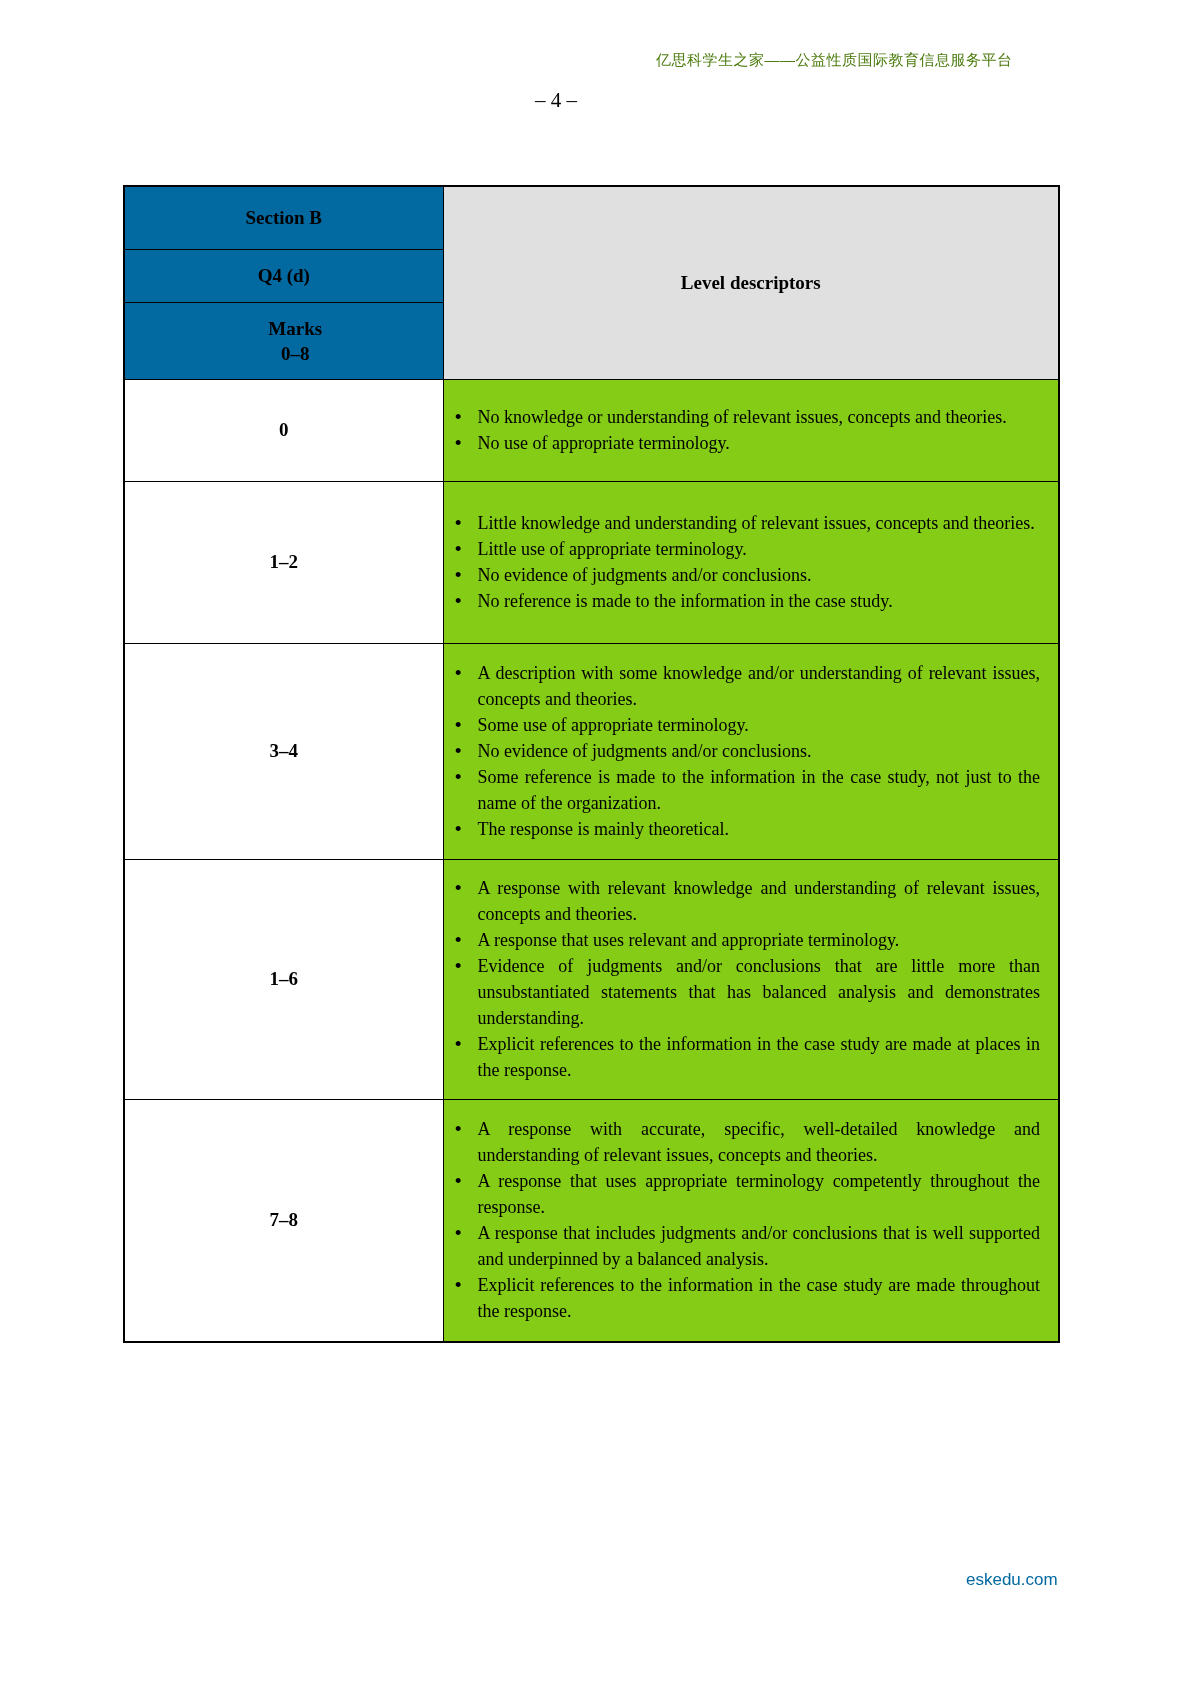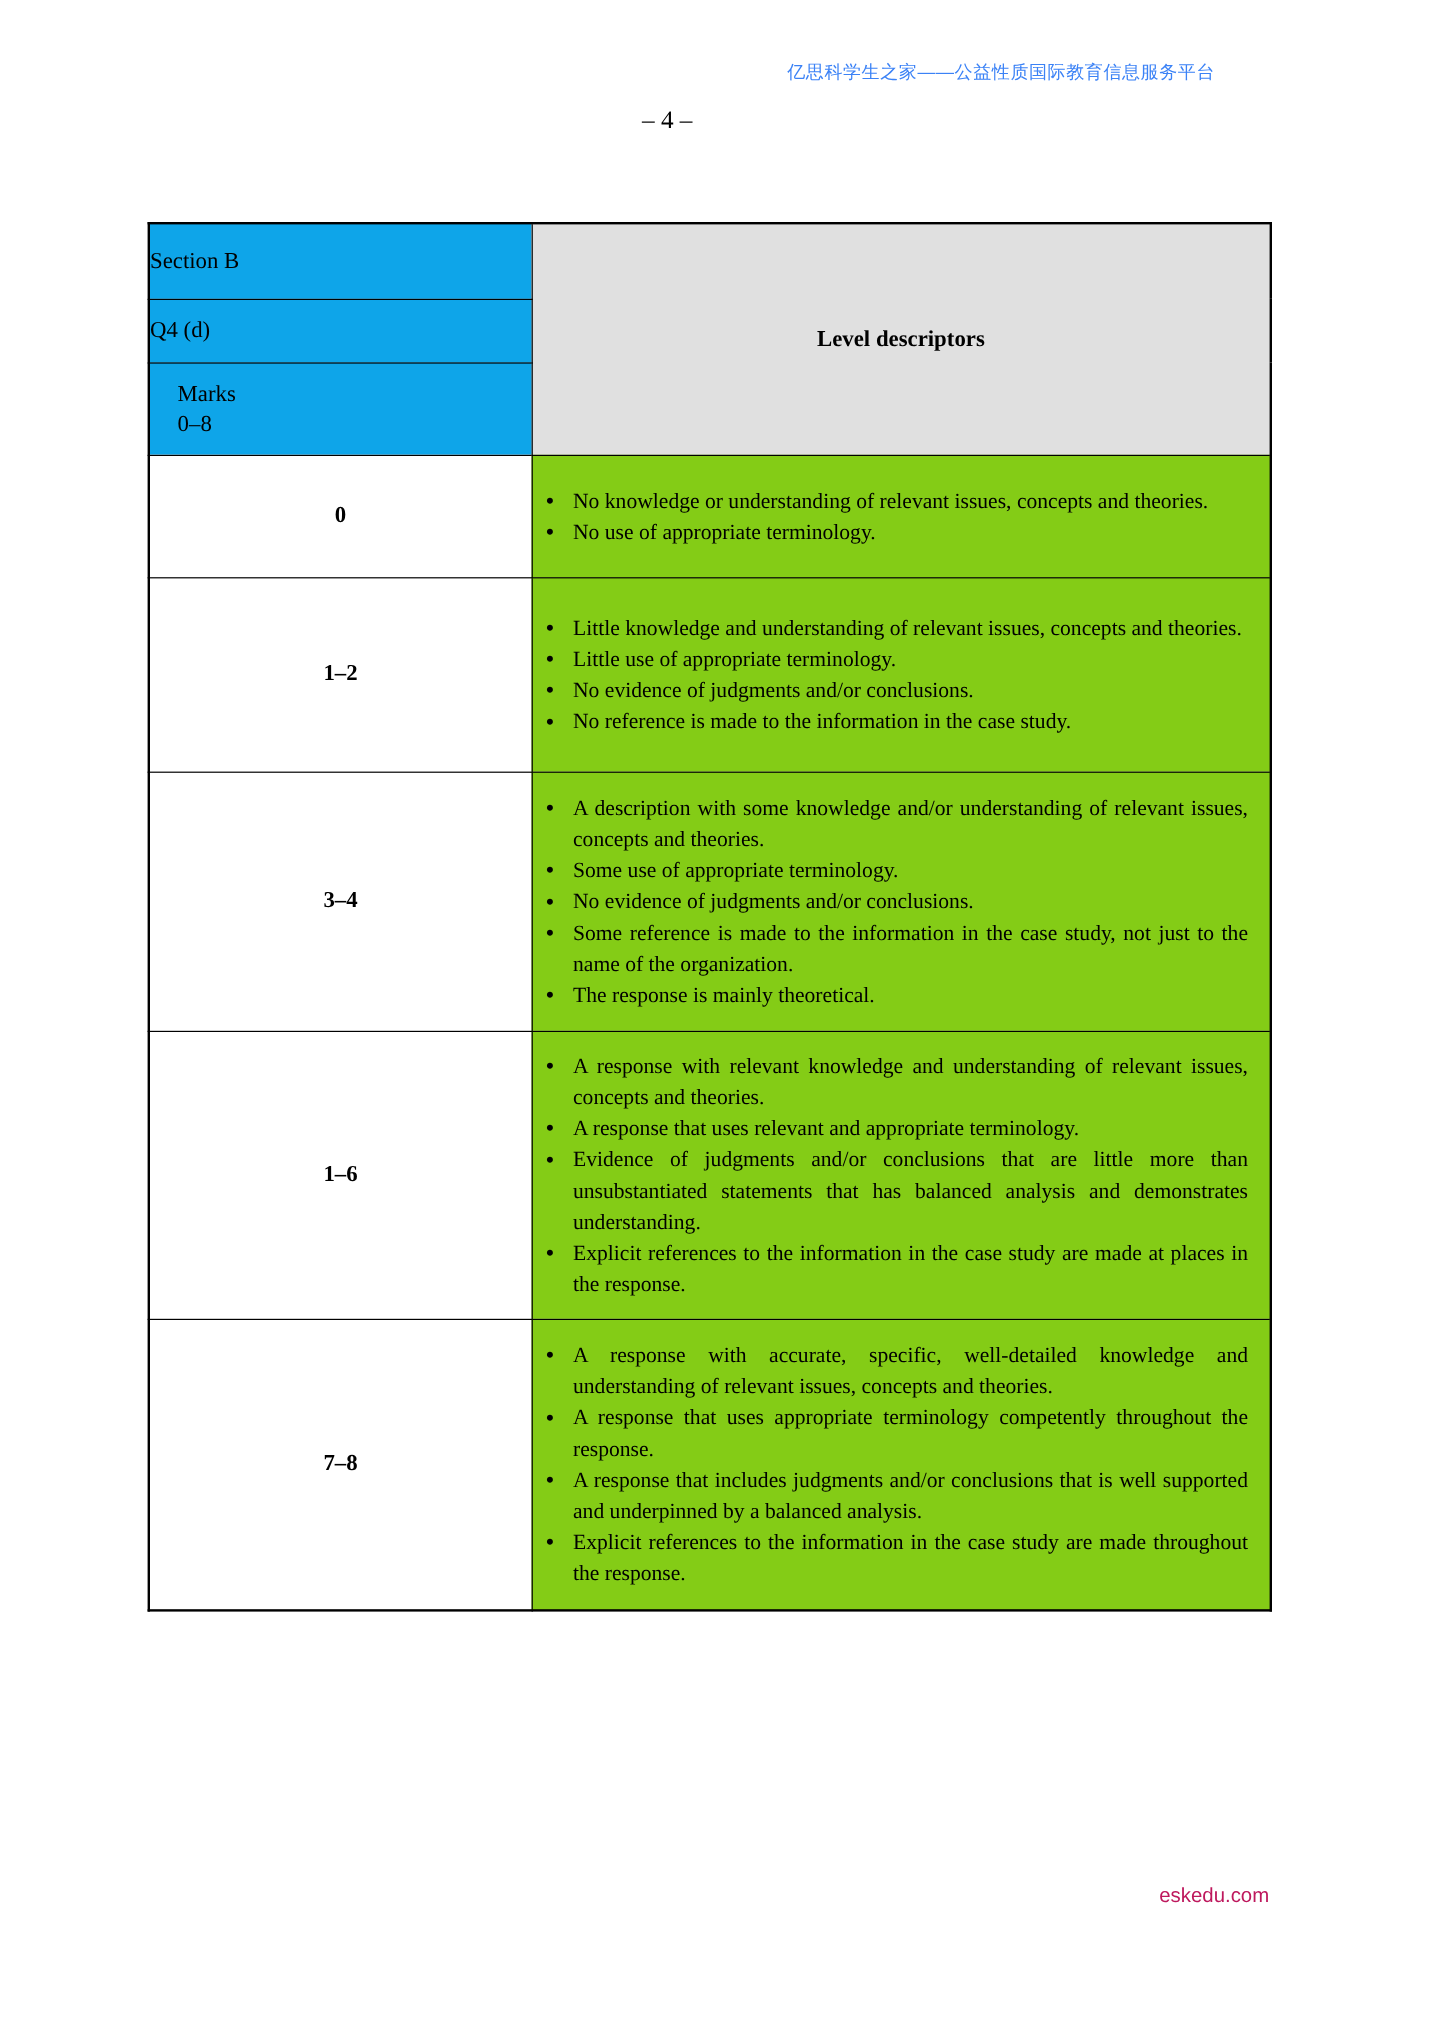--- a/index.html
+++ b/index.html
@@ -9,21 +9,21 @@
     position: relative;
     font-family: "Liberation Serif", serif;
     color: #000000;
   }
   .page { position: absolute; inset: 0; background: #ffffff; overflow: hidden; }
 
   
   .cn-watermark {
     position: absolute; left: 656px; top: 51px;
     font-family: "Liberation Sans", sans-serif;
-    font-size: 15px; color: #3b82f6; letter-spacing: 0.5px;
+    font-size: 15px; color: #4d7c0f; letter-spacing: 0.5px;
     white-space: nowrap;
   }
 
   
   .page-number {
     position: absolute; left: 535px; top: 88px;
     font-size: 21px; white-space: nowrap;
   }
   .doc-code {
     position: absolute; left: 688px; top: 87px;
@@ -39,23 +39,23 @@
     border: 2px solid #000000;
   }
   table.rubric td {
     border: 1px solid #000000;
     vertical-align: middle;
   }
   col.c-marks { width: 319px; }
   col.c-desc  { width: 616px; }
 
   td.hdr {
-    background: #0ea5e9;
-    text-align: left;
-    font-weight: normal;
+    background: #0369a1;
+    text-align: center;
+    font-weight: bold;
     font-size: 19px;
     line-height: 25px;
   }
   td.h-section { height: 63px; }
   td.h-question { height: 53px; }
   td.h-marks { height: 77px; padding-left: 23px; }
   td.h-desc { background: #e0e0e0; text-align: center; font-weight: bold; font-size: 19px; }
 
   td.marks-cell {
     text-align: center;
@@ -87,21 +87,21 @@
     position: absolute;
     left: 11px; top: 0;
     font-size: 21px;
     line-height: 26px;
   }
 
   
   .site-watermark {
     position: absolute; left: 966px; top: 1570px;
     font-family: "Liberation Sans", sans-serif;
-    font-size: 17px; color: #be185d; white-space: nowrap;
+    font-size: 17px; color: #0369a1; white-space: nowrap;
   }
 </style>
 </head>
 <body>
 
 <div class="page">
 
   <div class="cn-watermark">亿思科学生之家——公益性质国际教育信息服务平台</div>
 
   <div class="page-number">– 4 –</div>

